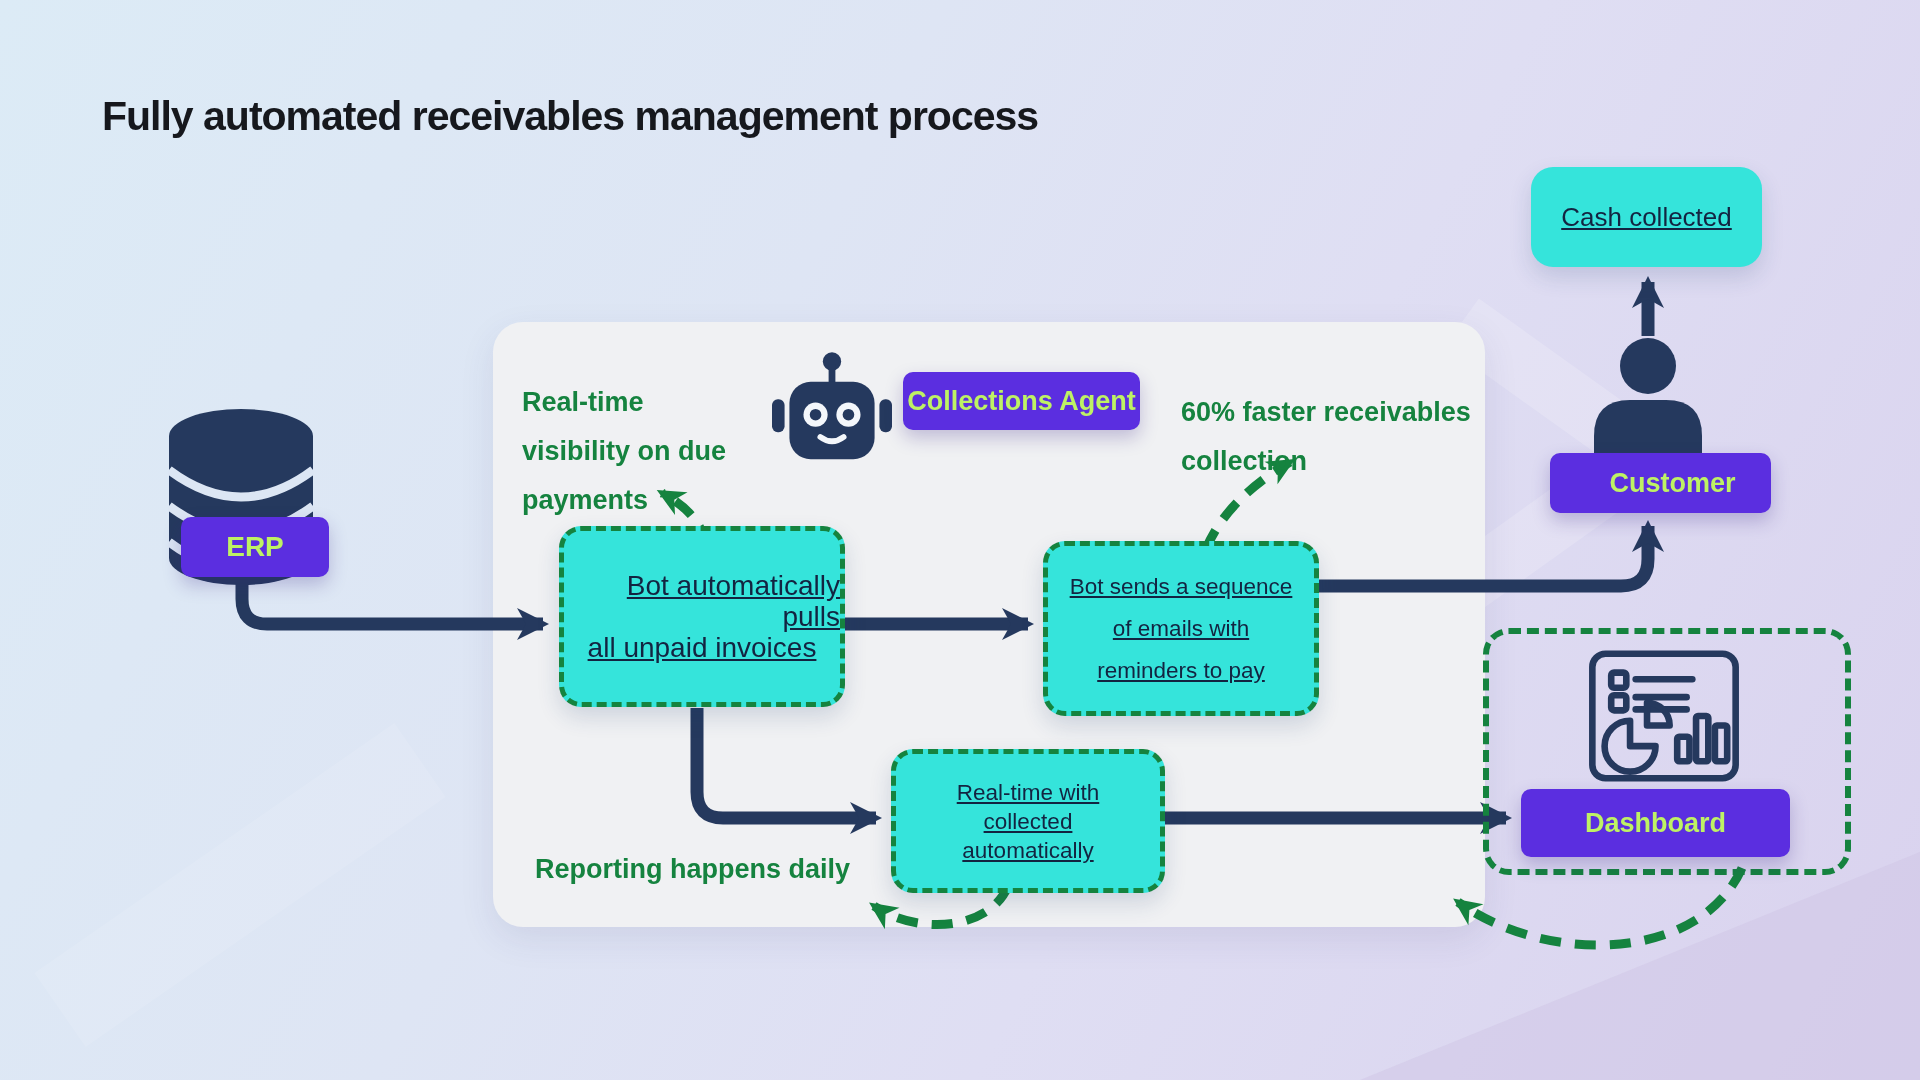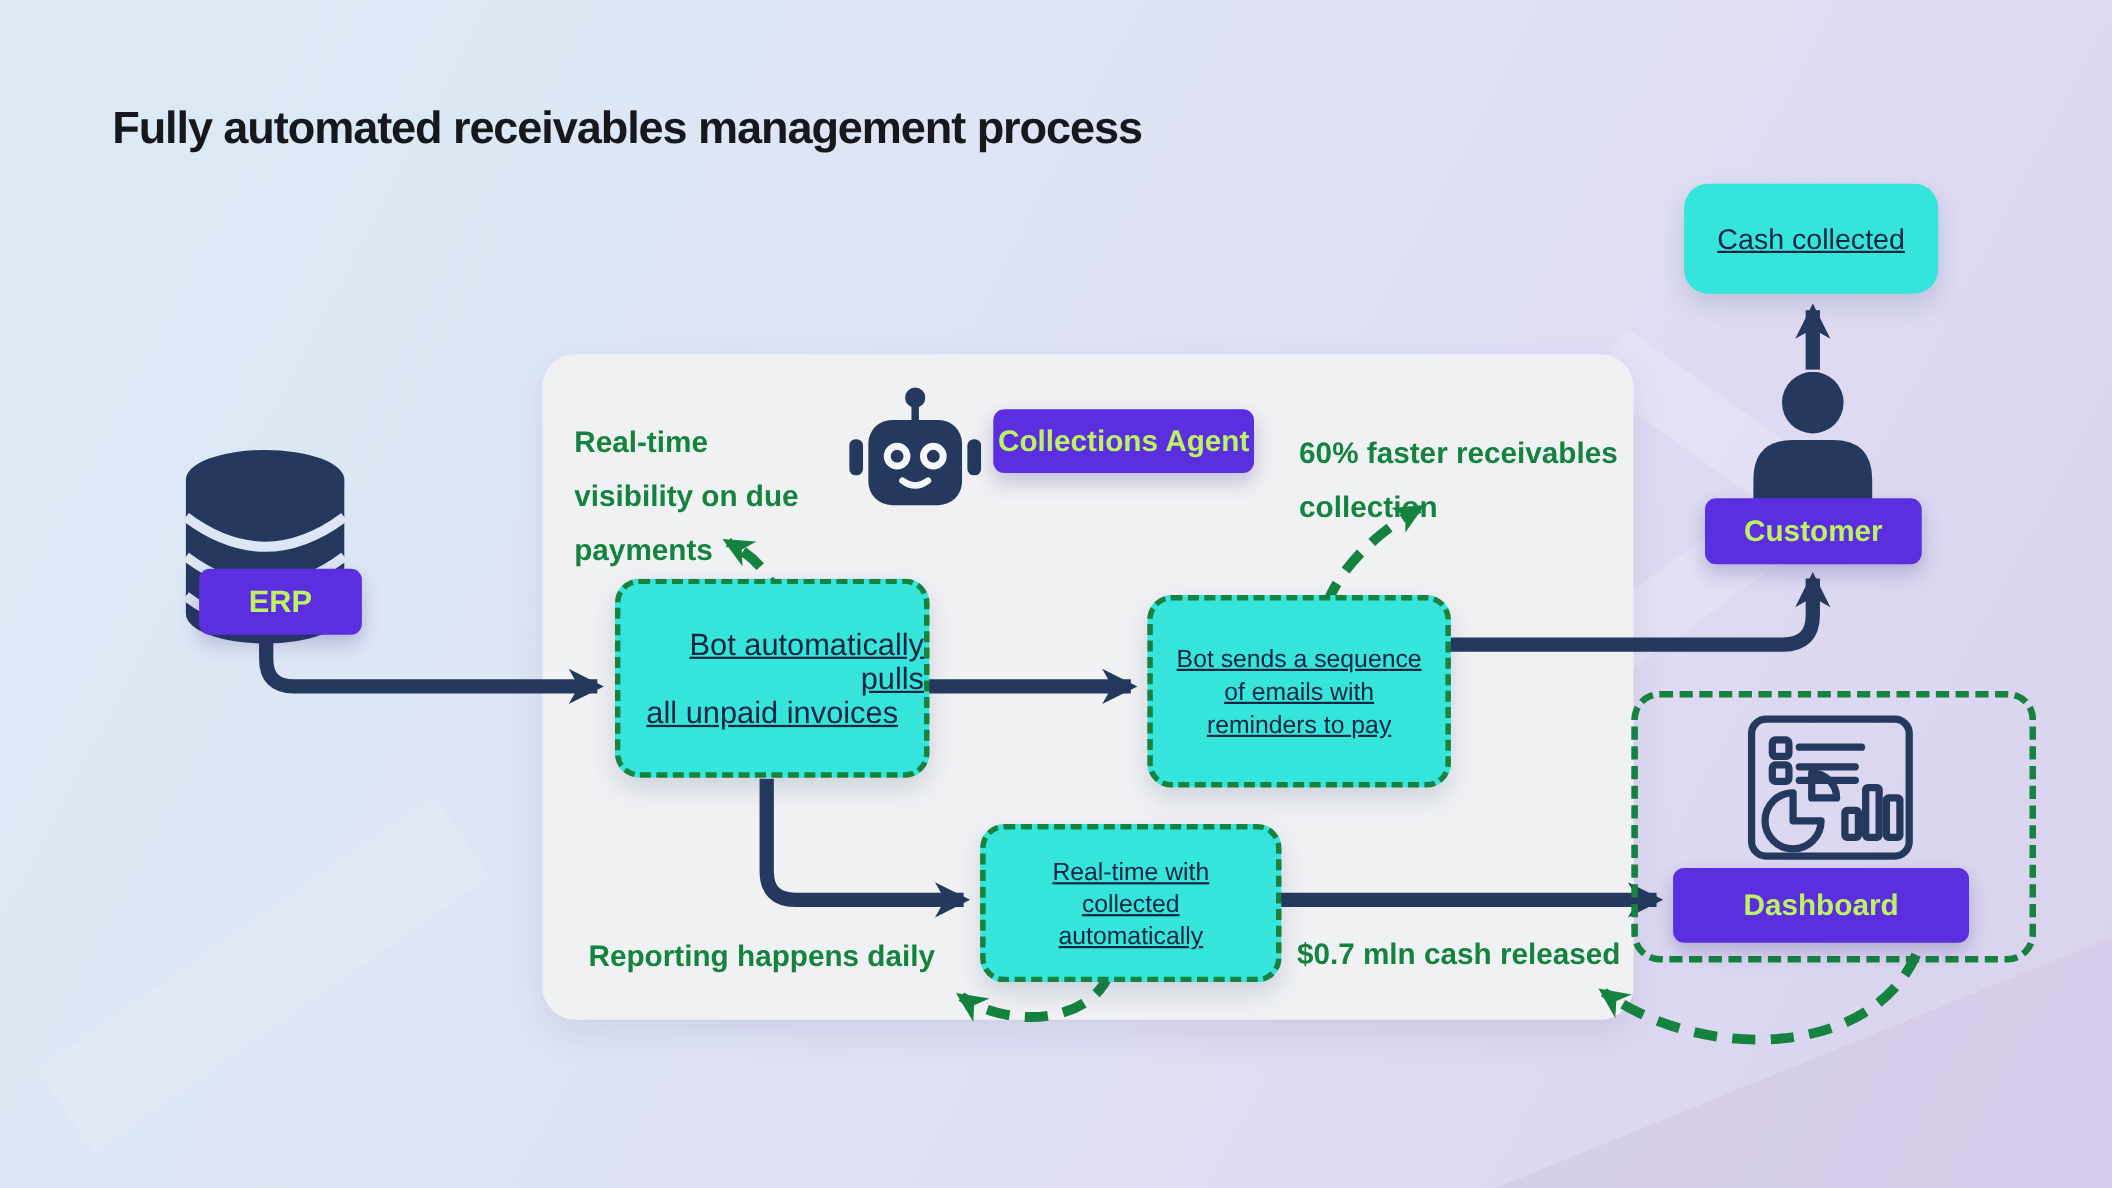--- a/index.html
+++ b/index.html
@@ -109,46 +109,45 @@
   <div class="abs note" style="left:522px;top:372px;">
     <span>Real-time</span>
     <span>visibility on due</span>
     <span>payments</span>
   </div>
   <div class="abs note" style="left:1181px;top:382px;">
     <span>60% faster receivables</span>
     <span>collection</span>
   </div>
   <div class="abs note" style="left:535px;top:850px;">Reporting happens daily</div>
-  <div class="abs note" style="left:1179px;top:848px;">$0.7 mln cash released</div>
 
   <div class="abs teal dashed" style="left:559px;top:526px;width:276px;height:171px;font-size:28px;line-height:31px;text-align:right;">
     <span>Bot automatically pulls</span>
     <span>all unpaid invoices</span>
   </div>
-  <div class="abs teal dashed" style="left:1043px;top:541px;width:266px;height:165px;font-size:22.5px;line-height:30px;">
+  <div class="abs teal dashed" style="left:1043px;top:541px;width:266px;height:165px;font-size:22.5px;line-height:30px;gap:12px;">
     <span>Bot sends a sequence</span>
     <span>of emails with</span>
     <span>reminders to pay</span>
   </div>
   <div class="abs teal dashed" style="left:891px;top:749px;width:264px;height:134px;font-size:22.5px;line-height:29px;">
     <span>Real-time with</span>
     <span>collected</span>
     <span>automatically</span>
   </div>
 
   <div class="abs teal" style="left:1531px;top:167px;width:231px;height:100px;font-size:26px;">
     <span>Cash collected</span>
   </div>
 
   <svg class="abs" style="left:1590px;top:338px;" width="116" height="126" viewBox="0 0 116 126">
     <circle cx="58" cy="28" r="28" fill="#25395E"></circle>
     <path d="M4,126 L4,98 Q4,62 40,62 L76,62 Q112,62 112,98 L112,126 Z" fill="#25395E"></path>
   </svg>
-  <div class="abs badge" style="left:1550px;top:453px;width:197px;height:60px;font-size:27px;">
+  <div class="abs badge" style="left:1550px;top:453px;width:197px;height:60px;font-size:27px;padding-left:24px;">
     <span>Customer</span>
   </div>
 
   <div class="abs dash-panel"></div>
   <svg class="abs" style="left:1586px;top:650px;" width="156" height="132" viewBox="0 0 160 140">
     <g fill="none" stroke="#25395E" stroke-width="7" stroke-linejoin="round" stroke-linecap="round">
       <rect x="4" y="4" width="152" height="132" rx="14"></rect>
       <rect x="24" y="24" width="16" height="16" rx="3"></rect>
       <rect x="24" y="48" width="16" height="16" rx="3"></rect>
       <path d="M50,31 L110,31"></path>

